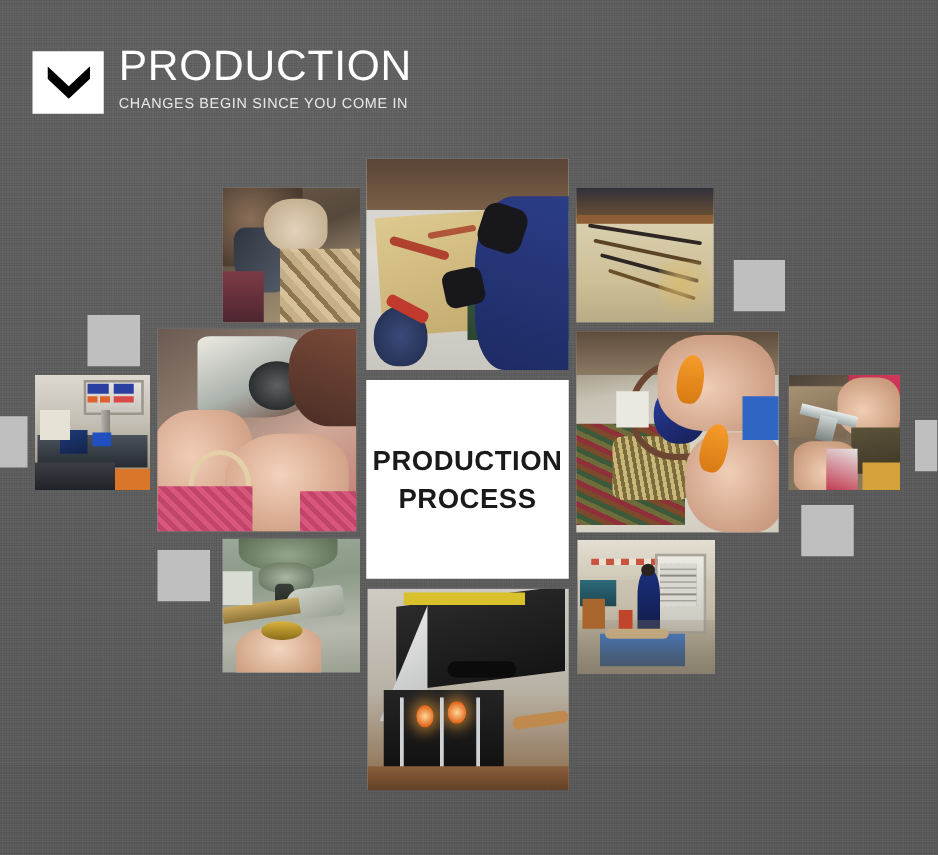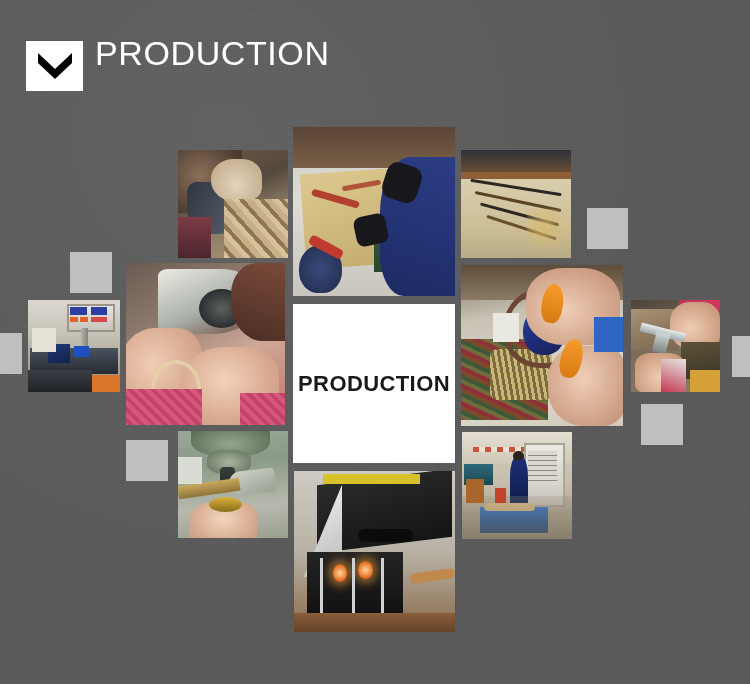--- a/index.html
+++ b/index.html
@@ -377,24 +377,26 @@
           <div class="sh i"></div>
           <div class="sh j"></div>
           <div class="sh k"></div>
           <div class="sh l"></div>
         </div>
       </div>
     </div>
 
   <div class="center-card" id="center-card" style="left: 293px; width: 162px; top: 304px; height: 159px;">
     <div class="center-line">PRODUCTION</div>
+    <div class="center-line">PROCESS</div>
   </div>
 
   <div id="header">
     <div class="hdr-badge">
       <svg width="34" height="26" viewBox="0 0 34 26" aria-hidden="true">
         <polygon points="0,0 17,16 34,0 34,10 17,26 0,10" fill="#000000"></polygon>
       </svg>
     </div>
     <div class="hdr-title">PRODUCTION</div>
+    <div class="hdr-sub">CHANGES BEGIN SINCE YOU COME IN</div>
   </div>
 
 </div>
 
 </body></html>

